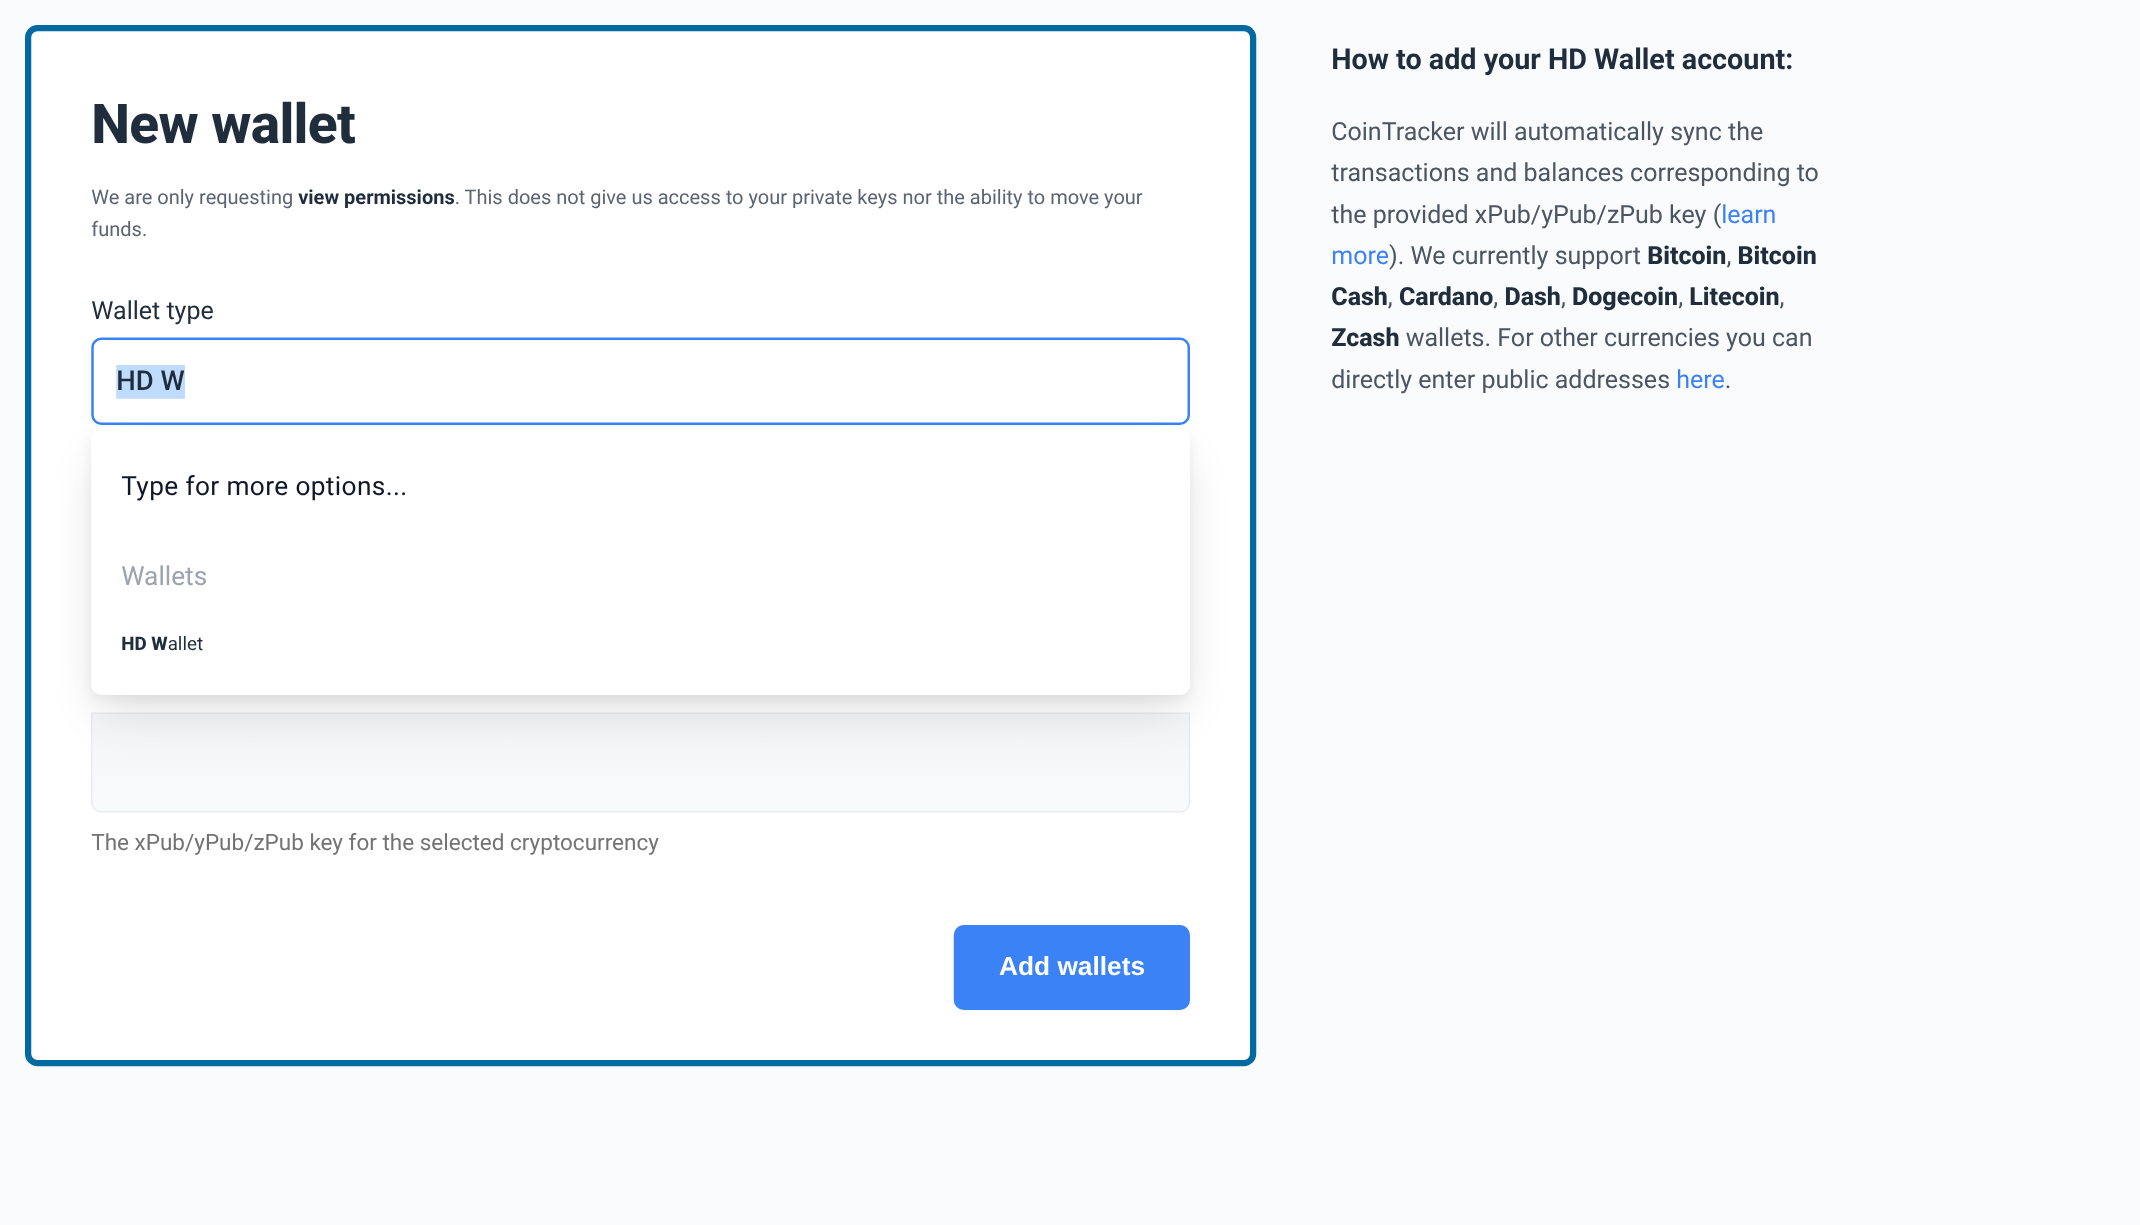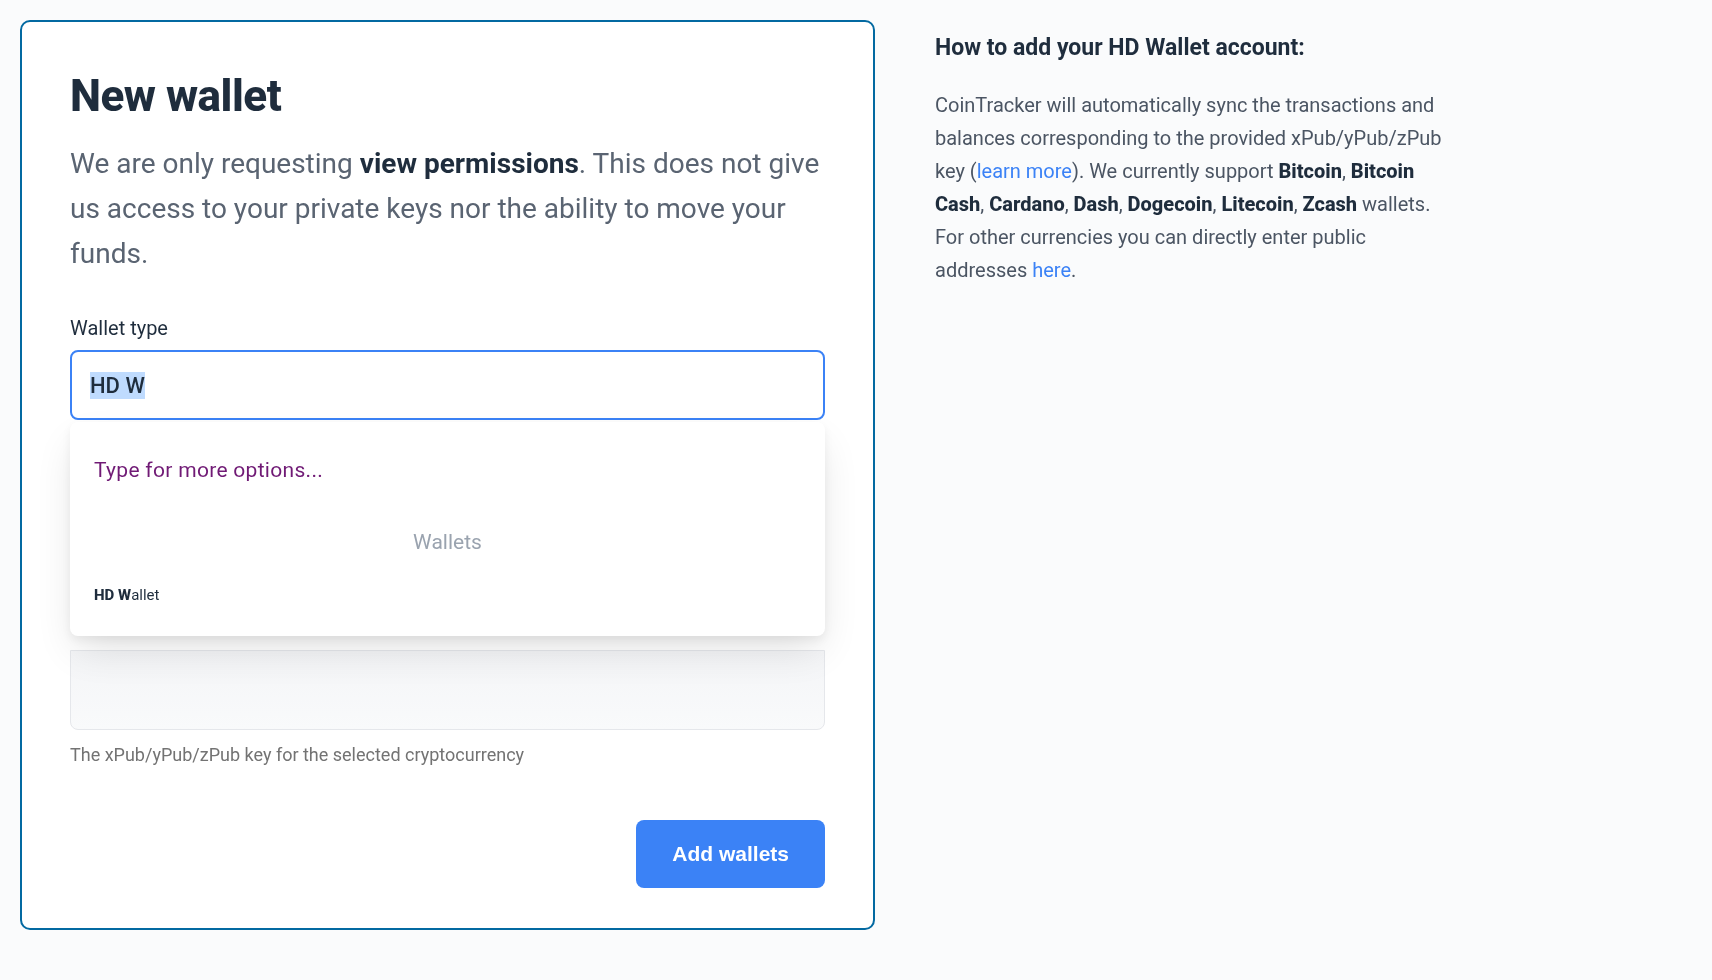--- a/index.html
+++ b/index.html
@@ -15,36 +15,36 @@
       width: 1712px;
       height: 980px;
     }
     .layout {
       display: flex;
       gap: 60px;
       max-width: 1440px;
     }
     .main-card {
       background: #fff;
-      border: 2px solid #0369a1;
+      border: 5px solid #0369a1;
       border-radius: 10px;
       padding: 48px 48px 40px 48px;
-      width: 855px;
+      width: 985px;
       flex-shrink: 0;
       position: relative;
     }
     .card-title {
       font-size: 44px;
       font-weight: 800;
       color: #1f2d3d;
       letter-spacing: -0.5px;
       margin-bottom: 20px;
     }
     .card-subtitle {
-      font-size: 28px;
+      font-size: 16px;
       line-height: 1.6;
       color: #5a6472;
       margin-bottom: 40px;
     }
     .card-subtitle strong {
       font-weight: 700;
       color: #1f2d3d;
     }
     .field-label {
       font-size: 20px;
@@ -78,29 +78,28 @@
       left: 0;
       right: 0;
       background: #fff;
       border-radius: 8px;
       box-shadow: 0 18px 40px -6px rgba(0,0,0,0.12), 0 4px 10px rgba(0,0,0,0.06);
       z-index: 10;
       padding: 18px 0 22px 0;
     }
     .dropdown-hint {
       font-size: 21px;
-      color: #701a75;
+      color: #0f172a;
       padding: 18px 22px 32px 24px;
       letter-spacing: 0.3px;
     }
     .dropdown-group-label {
       font-size: 21px;
       color: #9aa3af;
       padding: 16px 24px 10px 24px;
-      text-align: center;
     }
     .dropdown-item {
       font-size: 15px;
       color: #1f2d3d;
       padding: 22px 24px 10px 24px;
       cursor: pointer;
     }
     .dropdown-item .match {
       font-weight: 800;
     }

